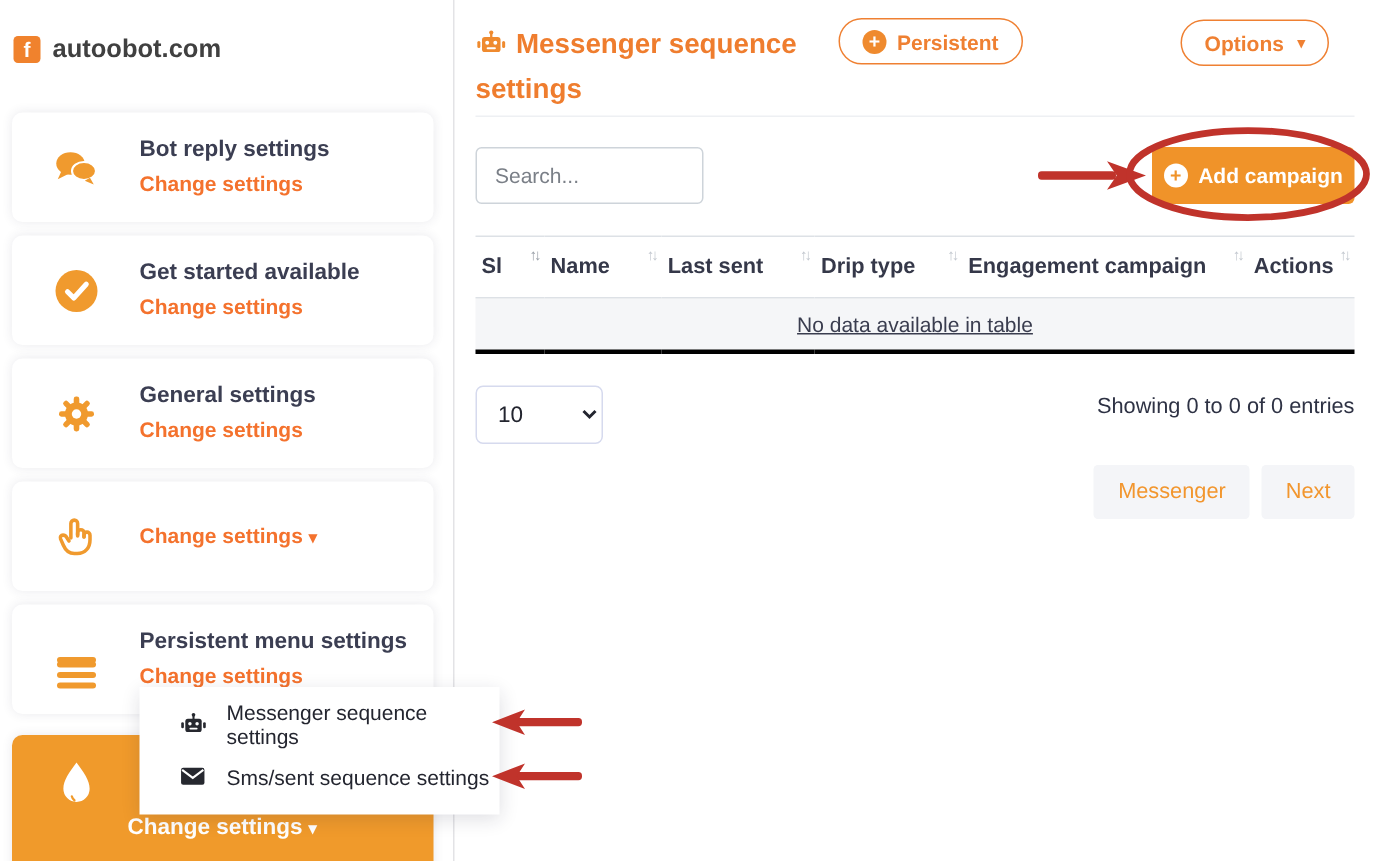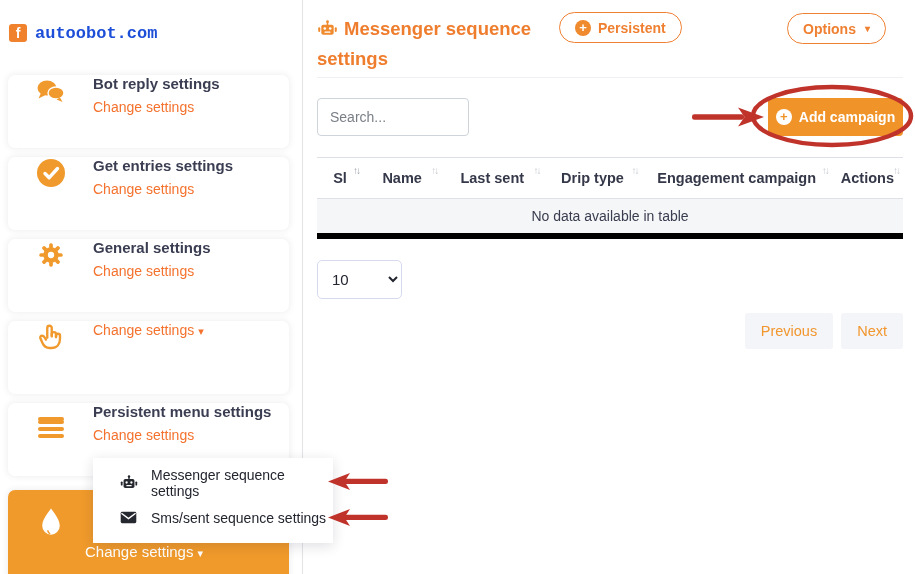--- a/index.html
+++ b/index.html
@@ -14,31 +14,31 @@
   .app { display:flex; width:915px; height:574px; }
 
   
   .sidebar { width:303px; min-width:303px; border-right:1px solid #e3e3e6; padding-top:20px; }
   .brand { display:flex; align-items:center; gap:8px; padding-left:9px; height:26px; margin-bottom:29px; }
   .fb-icon {
     width:18px; height:18px; background:#f0822d; border-radius:3px;
     color:#fff; font-weight:bold; font-size:14px; text-align:center; line-height:18px;
     display:inline-block;
   }
-  .brand-name { color:#1d4ed8; font-size:17px; font-weight:700;font-family:Liberation Mono, monospace; }
+  .brand-name { color:#404040; font-size:17px; font-weight:700; }
   .card {
-    display:flex; align-items:flex-start;
+    display:flex; align-items:center;
     margin:0 13px 9px 8px; height:73px;
     background:#fff; border-radius:7px;
     box-shadow:0 0 7px rgba(50,50,80,.10);
     padding-left:27px; cursor:pointer;
   }
   .icn { width:32px; height:32px; display:flex; align-items:center; justify-content:center; margin-right:26px; flex:none; }
   .card-title { font-size:15px; font-weight:700; color:#3b3e52; margin-bottom:6px; }
-  .card-link { font-size:14px; font-weight:400; color:#f4722d; text-decoration:none; display:inline-block; }
+  .card-link { font-size:14px; font-weight:700; color:#f4722d; text-decoration:none; display:inline-block; }
   .caret { font-size:11px; margin-left:4px; }
   .card-active {
     background:#f09a2b; height:110px; margin-top:14px; margin-bottom:0;
     border-radius:7px; position:relative; align-items:flex-start;
   }
   .card-active .icn { position:absolute; left:26px; top:15px; width:34px; height:38px; }
   .card-active .card-link { position:absolute; left:77px; top:53px; color:#fff; font-size:15px; }
   .hamburger span { display:block; width:26px; height:4px; background:#f09a2e; border-radius:2px; margin:3px 0; }
 
   
@@ -76,32 +76,32 @@
   .add-btn {
     position:absolute; right:0; top:0; height:38px; width:135px;
     background:#f09329; border:none; border-radius:4px;
     color:#fff; font-size:14px; font-weight:700; cursor:pointer;
     display:flex; align-items:center; justify-content:center; gap:7px;
     font-family:"Liberation Sans", sans-serif;
   }
 
   table { width:100%; border-collapse:collapse; table-layout:fixed; margin-top:21px; }
   thead th {
-    text-align:center; font-size:14.5px; font-weight:700; color:#353849;
+    text-align:left; font-size:14.5px; font-weight:700; color:#353849;
     border-top:1px solid #dde1e6; border-bottom:1px solid #dde1e6;
     padding:12px 4px 12px 4px; position:relative; cursor:pointer;
   }
   .sort {
     position:absolute; right:4px; top:7px;
     font-size:10px; letter-spacing:-2px; color:#c3c8cf; font-weight:400;
   }
   th.sorted .sort { color:#9aa0a8; }
   tbody td {
     text-align:center; font-size:14px; color:#3a3d4f;
-    background:#f5f6f8; border-bottom:6px solid #000000; padding:9px 4px;
+    background:#f5f6f8; border-bottom:3px solid #000000; padding:9px 4px;text-decoration:underline;
   }
 
   .tfoot { display:flex; justify-content:space-between; align-items:flex-start; margin-top:21px; }
   .page-size {
     width:85px; height:39px; border:1px solid #d6daee; border-radius:5px;
     font-size:15px; color:#23252f; padding:0 10px;
     font-family:"Liberation Sans", sans-serif; background:#fff;
   }
   .summary { font-size:14.5px; color:#2e3244; margin-top:6px; }
   .pager { display:flex; justify-content:flex-end; gap:8px; margin-top:14px; }
@@ -153,21 +153,21 @@
     </div>
 
     <div class="card">
       <span class="icn">
         <svg viewBox="0 0 32 32" width="32" height="32">
             <circle cx="16" cy="16" r="14" fill="#f09a2e"></circle>
             <path d="M10 16.5 L14.2 20.7 L22.5 11.5" fill="none" stroke="#fff" stroke-width="3.4" stroke-linecap="round" stroke-linejoin="round"></path>
           </svg>
       </span>
       <div class="card-text">
-        <div class="card-title">Get entries settings</div>
+        <div class="card-title">Get started available</div>
         <a class="card-link">Change settings</a>
       </div>
     </div>
 
     <div class="card">
       <span class="icn">
         <svg viewBox="0 0 24 24" width="28" height="28" fill="#f09a2e">
             <rect x="10.4" y="2" width="3.2" height="20" rx="1.4"></rect>
             <rect x="10.4" y="2" width="3.2" height="20" rx="1.4" transform="rotate(45 12 12)"></rect>
             <rect x="10.4" y="2" width="3.2" height="20" rx="1.4" transform="rotate(90 12 12)"></rect>
@@ -273,24 +273,25 @@
         <tr>
           <td colspan="6">No data available in table</td>
         </tr>
       </tbody>
     </table>
 
     <div class="tfoot">
       <select class="page-size">
         <option>10</option>
       </select>
+      <div class="summary">Showing 0 to 0 of 0 entries</div>
     </div>
 
     <div class="pager">
-      <button class="pg-btn">Previous</button>
+      <button class="pg-btn">Messenger</button>
       <button class="pg-btn">Next</button>
     </div>
   </main>
 </div>
 
 <div class="dropdown">
   <div class="dd-item">
     <span class="dd-icn">
         <svg viewBox="0 0 26 22" width="18" height="15">
           <rect x="5" y="6" width="16" height="13" rx="2.5" fill="#26282f"></rect>

